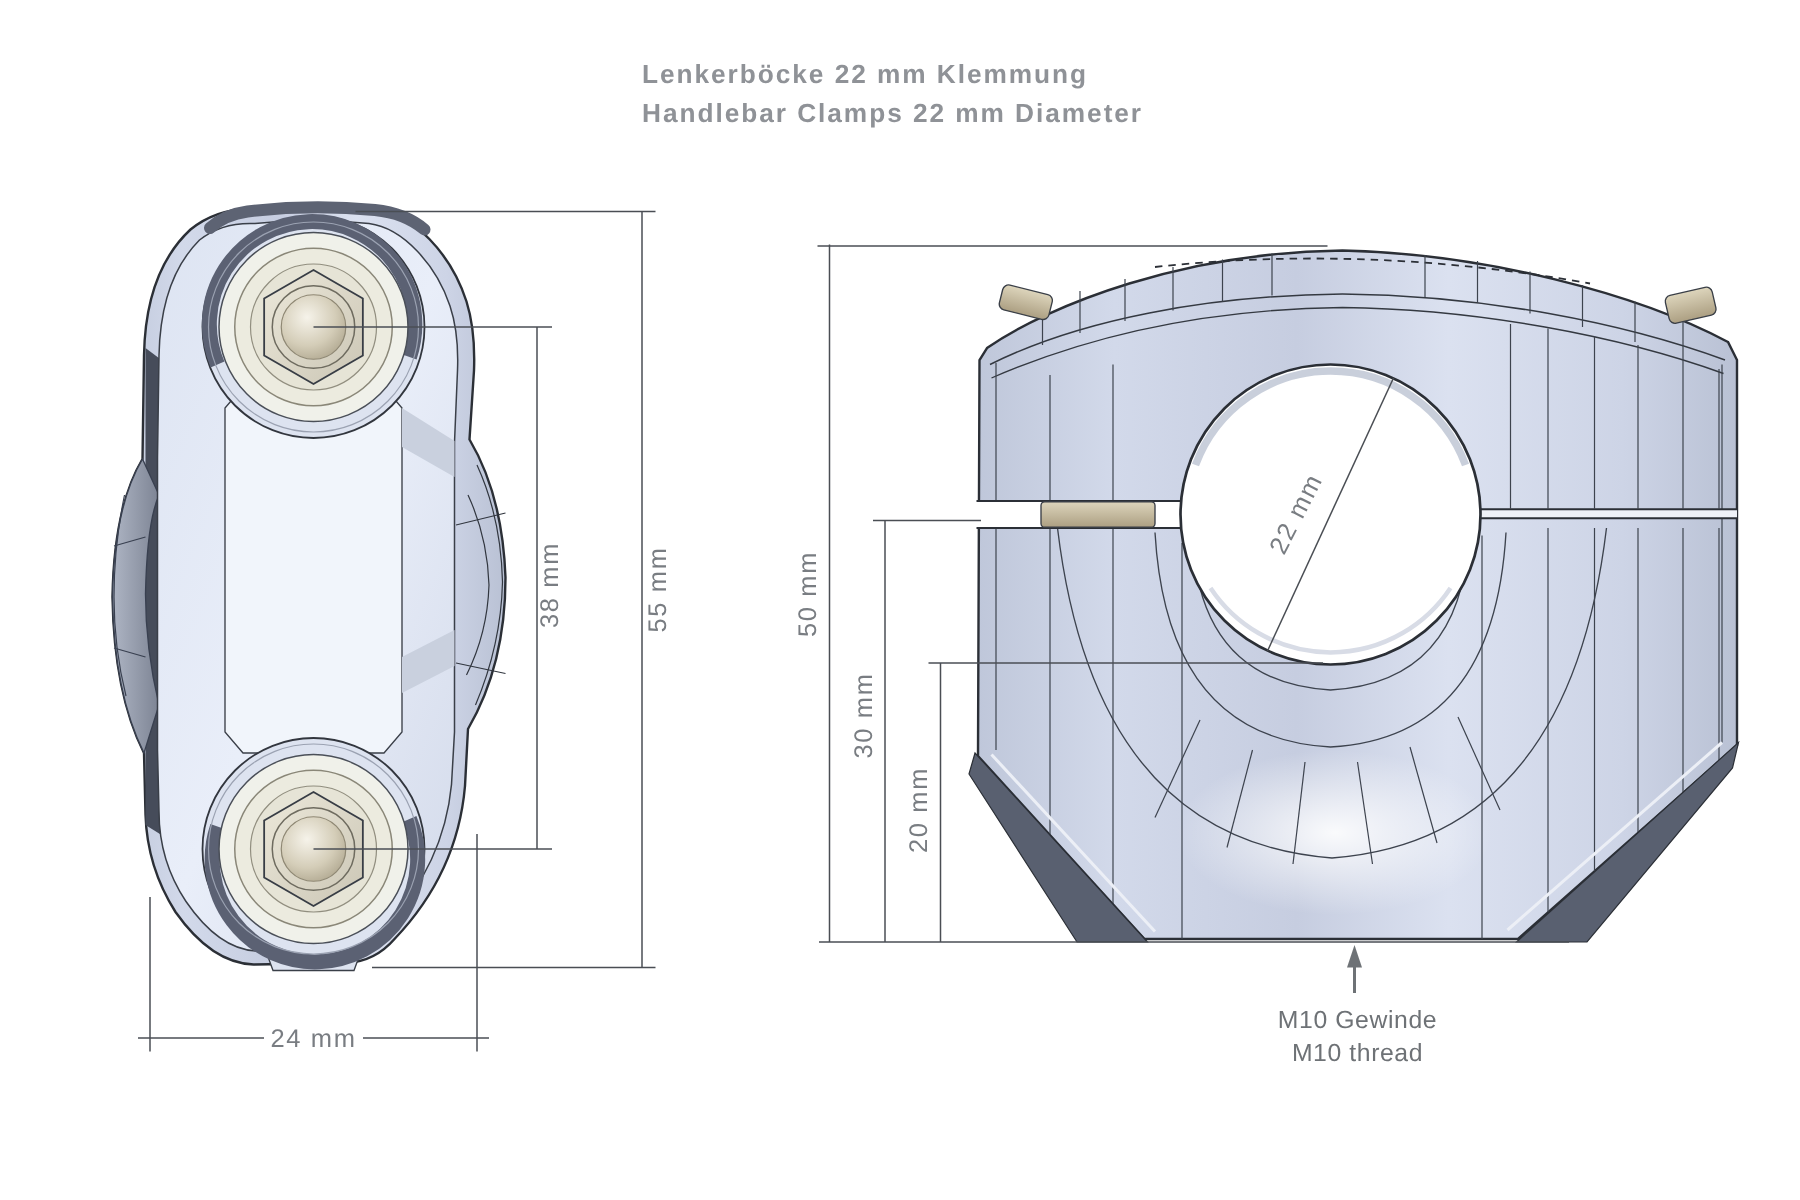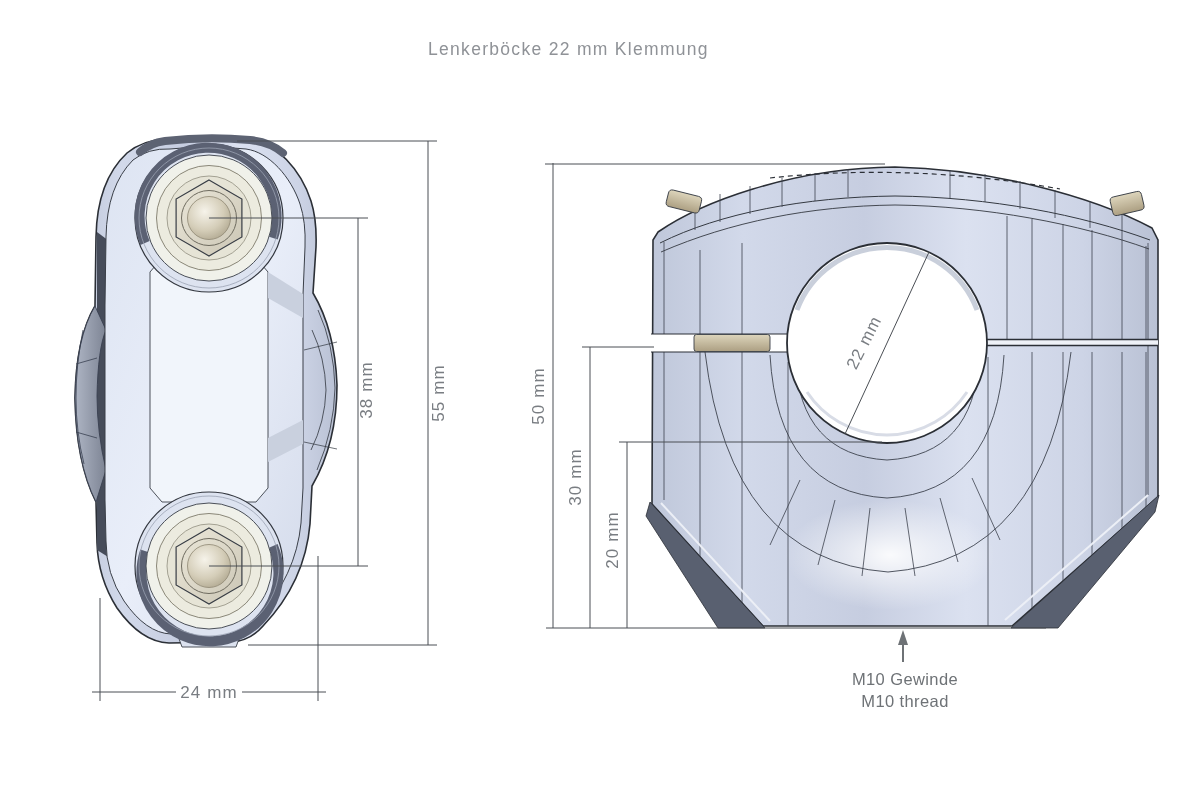--- a/index.html
+++ b/index.html
@@ -4,35 +4,37 @@
 <style>
   html,body{margin:0;padding:0;background:#fff;}
   .stage{
     position:relative;width:1200px;height:800px;background:#ffffff;overflow:hidden;
     font-family:"Liberation Sans",sans-serif;
   }
   .title-block{
     position:absolute;left:428px;top:36px;
     color:#8f9297;font-size:17.5px;letter-spacing:1.3px;line-height:26px;
     white-space:nowrap;
+    font-weight:bold;
   }
   .drawing{position:absolute;left:0;top:0;}
   svg text{
     font-family:"Liberation Sans",sans-serif;
     font-size:17px;letter-spacing:1.1px;fill:#797d82;
   }
   svg text.note{font-size:16.5px;letter-spacing:.4px;fill:#6e7276;}
 </style>
 </head>
 <body>
 
 <div class="stage">
 
   <div class="title-block">
     <div>Lenkerböcke 22 mm Klemmung</div>
+    <div>Handlebar Clamps 22 mm Diameter</div>
   </div>
 
   <svg class="drawing" width="1200" height="800" viewBox="0 0 1200 800">
 
     <defs>
       <linearGradient id="bodyGrad" x1="0" y1="0" x2="1" y2="0">
         <stop offset="0" stop-color="#bfc7da"></stop>
         <stop offset="0.18" stop-color="#d2d9ea"></stop>
         <stop offset="0.42" stop-color="#c6cde0"></stop>
         <stop offset="0.62" stop-color="#dbe1f0"></stop>

